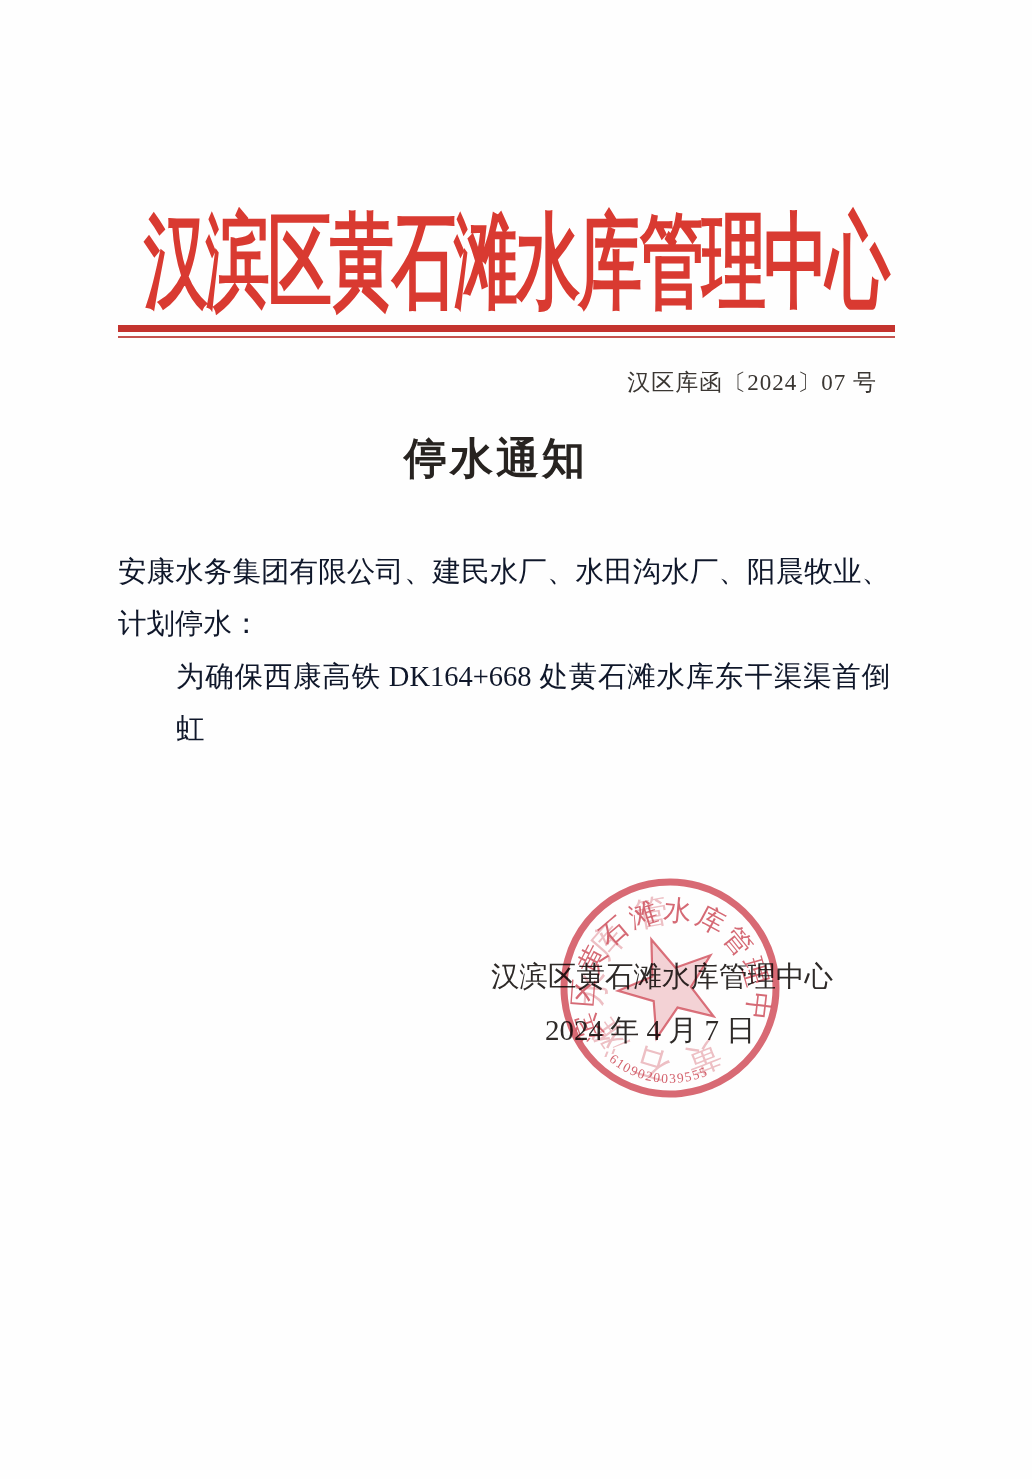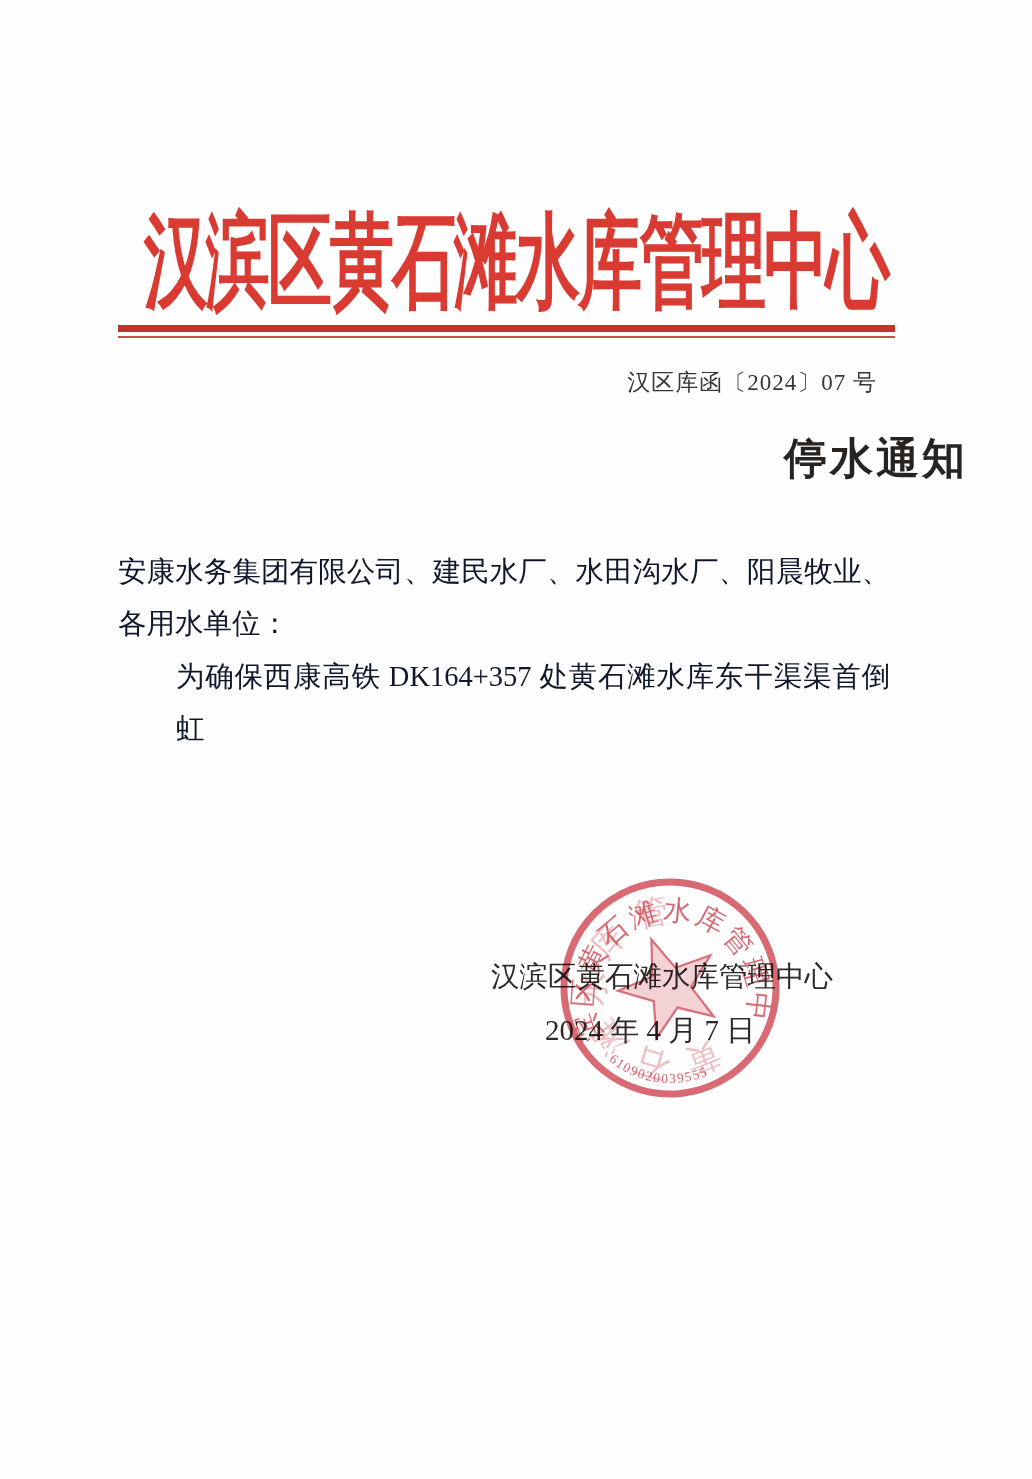--- a/index.html
+++ b/index.html
@@ -56,25 +56,26 @@
     color: #3a3632;
     white-space: nowrap;
     margin-top: 29px;
   }
   .notice-title {
     position: absolute;
     top: 430px;
     left: 0;
     width: 968px;
     margin: 0;
-    text-align: right;
+    text-align: center;
     font-size: 43px;
     font-weight: bold;
     letter-spacing: 3px;
     color: #272320;
+    padding-left: 12px;
   }
   .body-text {
     position: absolute;
     top: 546px;
     left: 118px;
     width: 772px;
     font-size: 28.5px;
     line-height: 52.4px;
     color: #0f172a;
   }
@@ -130,22 +131,22 @@
     <div class="rule-thick"></div>
     <div class="rule-thin"></div>
   </div>
 
   <div class="doc-number">汉区库函〔2024〕07 号</div>
 
   <h2 class="notice-title">停水通知</h2>
 
   <div class="body-text">
     <div class="body-line justify">安康水务集团有限公司、建民水厂、水田沟水厂、阳晨牧业、</div>
-    <div class="body-line">各用水单位：</div>
-    <div class="body-line justify indent">为确保西康高铁 DK164+357 处黄石滩水库东干渠渠首倒虹</div>
+    <div class="body-line">计划停水：</div>
+    <div class="body-line justify indent">为确保西康高铁 DK164+668 处黄石滩水库东干渠渠首倒虹</div>
   </div>
 
   <div class="signature">汉滨区黄石滩水库管理中心</div>
 
   <div class="sign-date">2024 年 4 月 7 日</div>
 
   <svg class="stamp" viewBox="-130 -130 260 260">
     <defs>
       <clipPath id="sealClip">
           <circle cx="0" cy="0" r="103"></circle>

